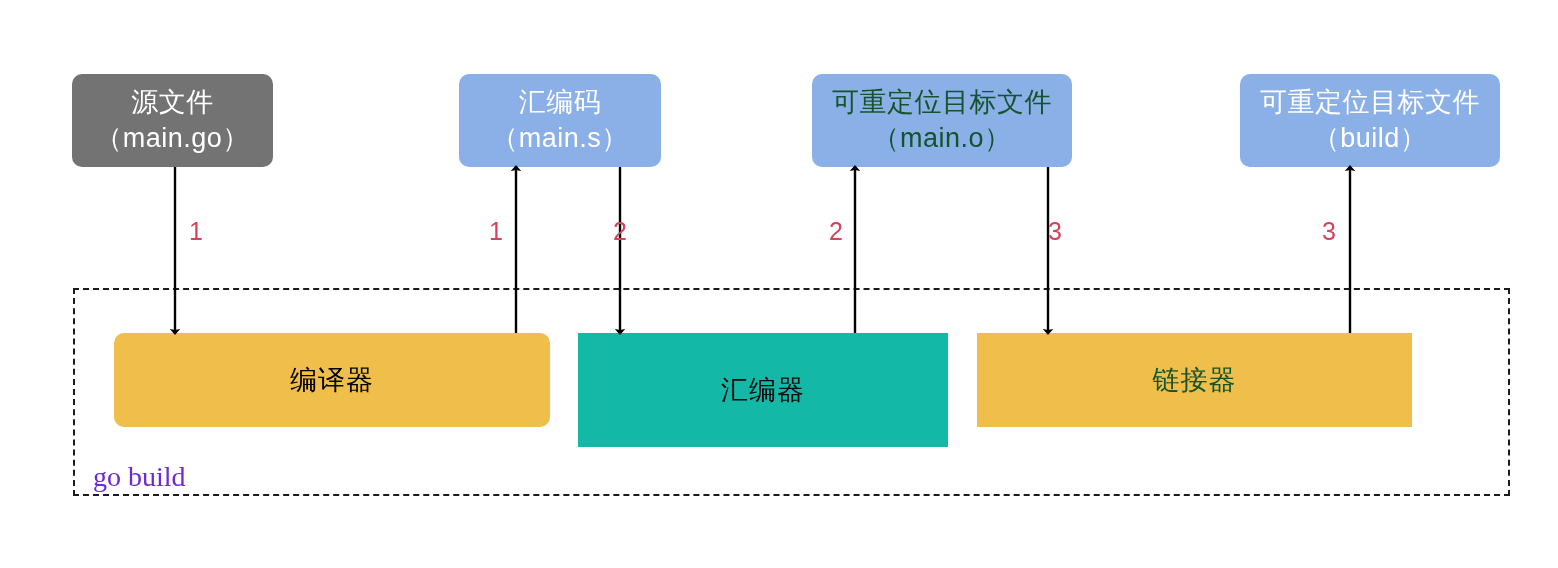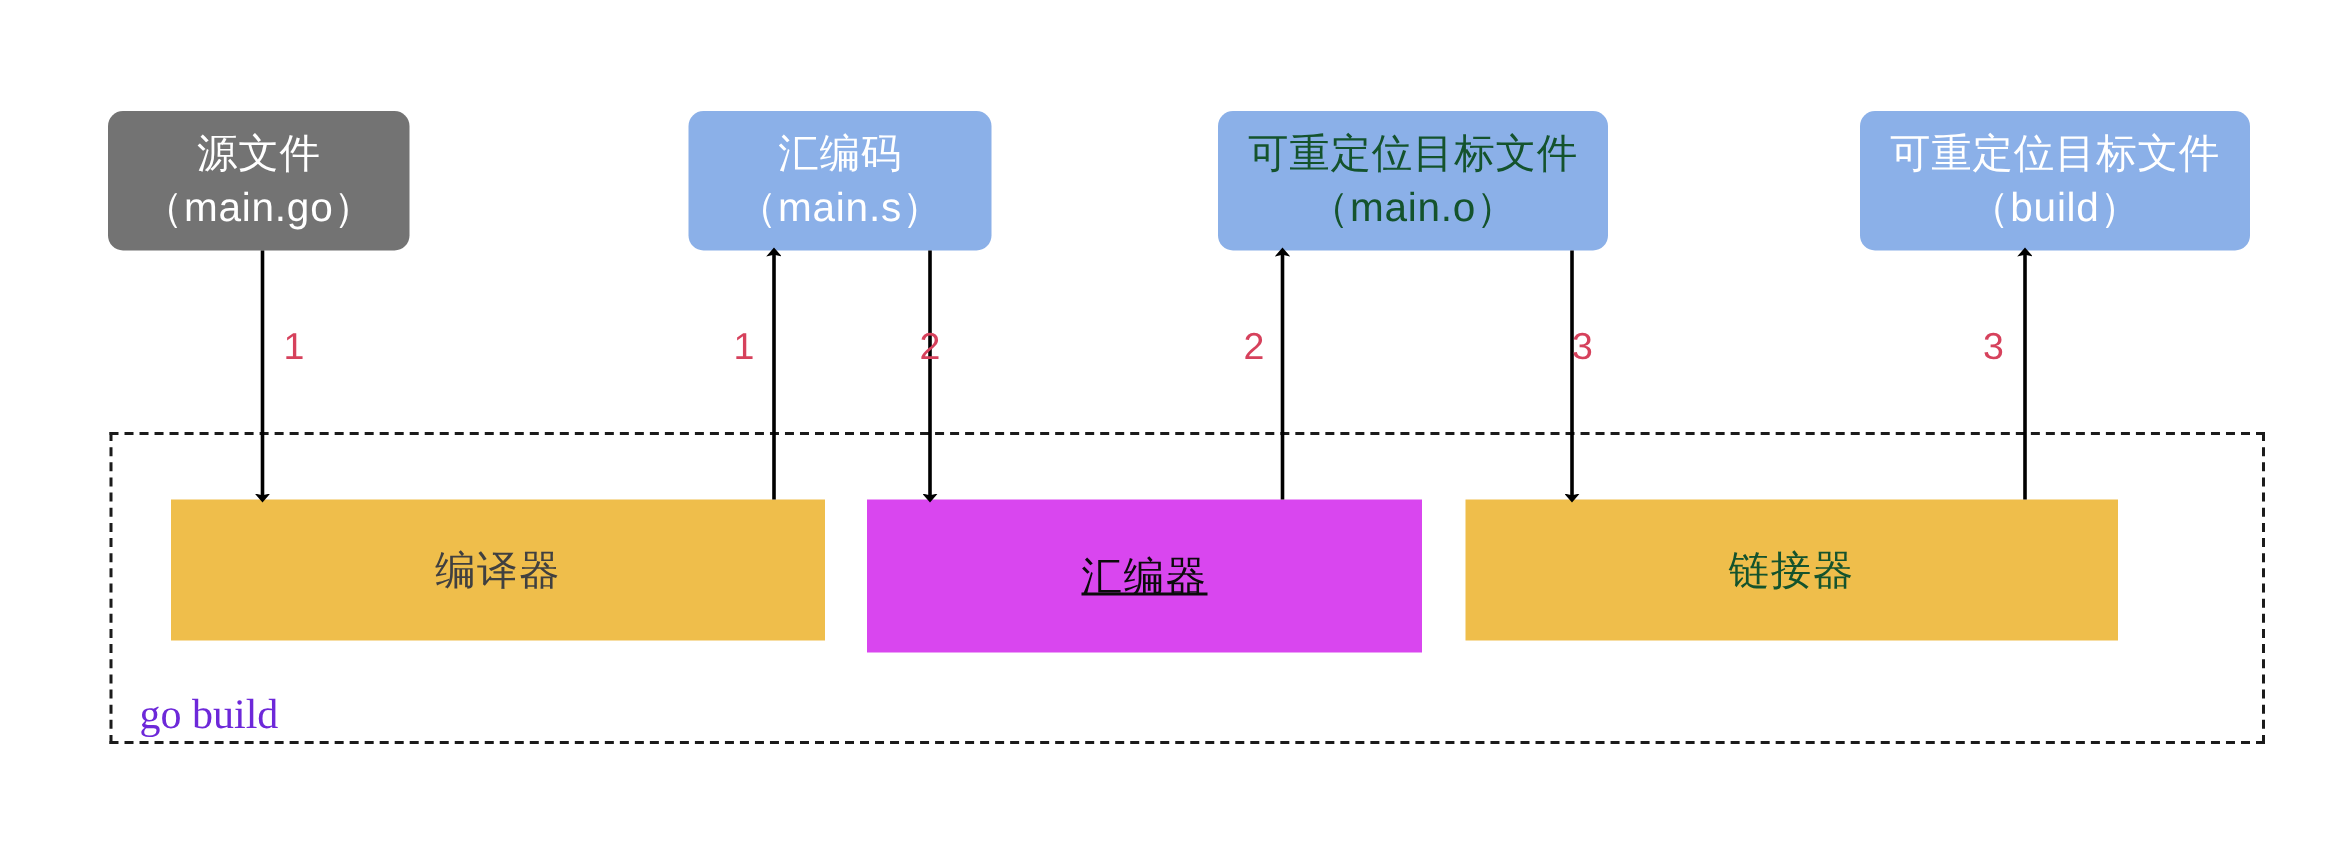--- a/index.html
+++ b/index.html
@@ -85,24 +85,24 @@
 </style>
 </head>
 <body>
 
 <div id="canvas">
 
   <div class="build-container" id="build-container" style="left: 73px; top: 288px; width: 1437px; height: 208px; border-color: rgb(27, 27, 27);"></div>
   <div class="build-label" id="build-label" style="left: 93px; top: 461px;">go build</div>
 
   <div id="stages-host">
-      <div class="stage-box" style="left: 114px; top: 333px; width: 436px; height: 94px; background: rgb(239, 190, 75); color: #404040;">
+      <div class="stage-box" style="left: 114px; top: 333px; width: 436px; height: 94px; background: rgb(239, 190, 75); color: #000000; border-radius: 10px;">
         <span>编译器</span>
       </div>
-      <div class="stage-box" style="left: 578px; top: 333px; width: 370px; height: 102px; background: #d946ef; color: rgb(11, 11, 11); text-decoration: underline;">
+      <div class="stage-box" style="left: 578px; top: 333px; width: 370px; height: 114px; background: #14b8a6; color: rgb(11, 11, 11);">
         <span>汇编器</span>
       </div>
       <div class="stage-box" style="left: 977px; top: 333px; width: 435px; height: 94px; background: rgb(239, 190, 75); color: #14532d;">
         <span>链接器</span>
       </div>
     </div>
 
   <div id="artifacts-host">
       <div class="artifact-box" style="left: 72px; top: 74px; width: 201px; height: 93px; background: #737373; color: rgb(255, 255, 255);">
         <span class="artifact-line-1">源文件</span>

